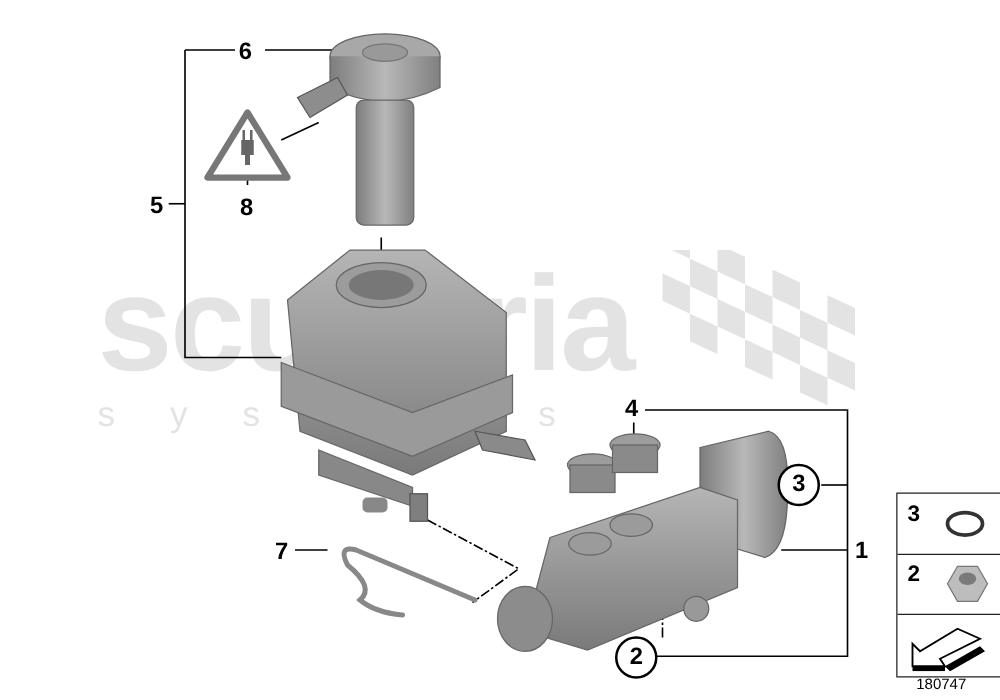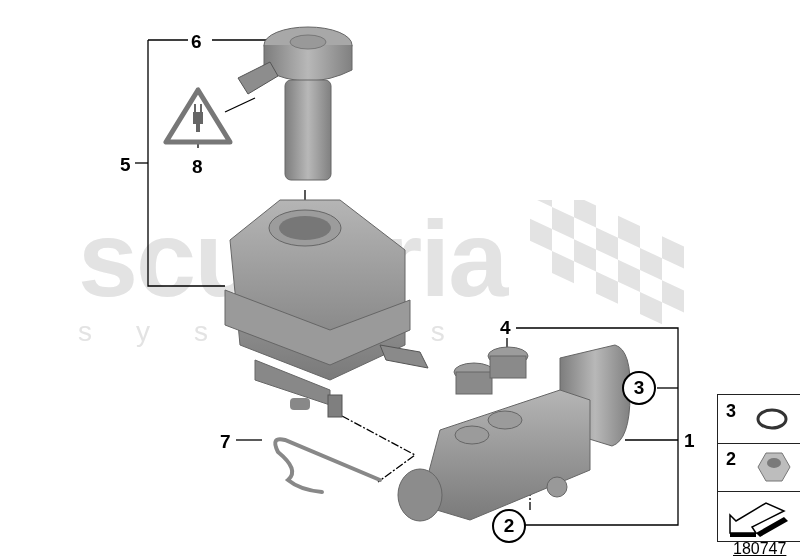--- a/index.html
+++ b/index.html
@@ -5,21 +5,21 @@
   html,body{margin:0;padding:0;background:#fff;}
   body{width:800px;height:560px;position:relative;overflow:hidden;font-family:"Liberation Sans",sans-serif;}
   .abs{position:absolute;}
   .wm-big{position:absolute;left:78px;top:205px;font-size:108px;font-weight:bold;color:#e3e3e3;letter-spacing:-2px;line-height:1;}
   .wm-small{position:absolute;left:78px;top:318px;font-size:28px;color:#e3e3e3;letter-spacing:44px;line-height:1;}
   .callout{position:absolute;font-weight:bold;font-size:19px;color:#000;line-height:1;}
   .circ{position:absolute;width:30px;height:30px;border:2px solid #000;border-radius:50%;background:#fff;display:flex;align-items:center;justify-content:center;font-weight:bold;font-size:19px;}
   .legend{position:absolute;left:717px;top:394px;width:82px;height:146px;border:1px solid #222;background:#fff;}
   .legend .cell{position:absolute;left:0;width:82px;height:48px;border-bottom:1px solid #222;}
   .legend .num{position:absolute;left:8px;top:6px;font-weight:bold;font-size:18px;}
-  .legend-code{position:absolute;left:733px;top:540px;font-size:16px;color:#000;text-decoration:underline;}
+  .legend-code{position:absolute;left:733px;top:540px;font-size:12px;color:#000;}
 </style>
 </head>
 <body>
 
 <div class="wm-big">scuderia</div>
 <div class="wm-small">systems</div>
 
 <svg class="abs" style="left:520px;top:200px" width="190" height="140">
   <g fill="#e3e3e3" transform="skewY(25) translate(0,-40)">
     <rect x="10" y="10" width="22" height="22"></rect>

